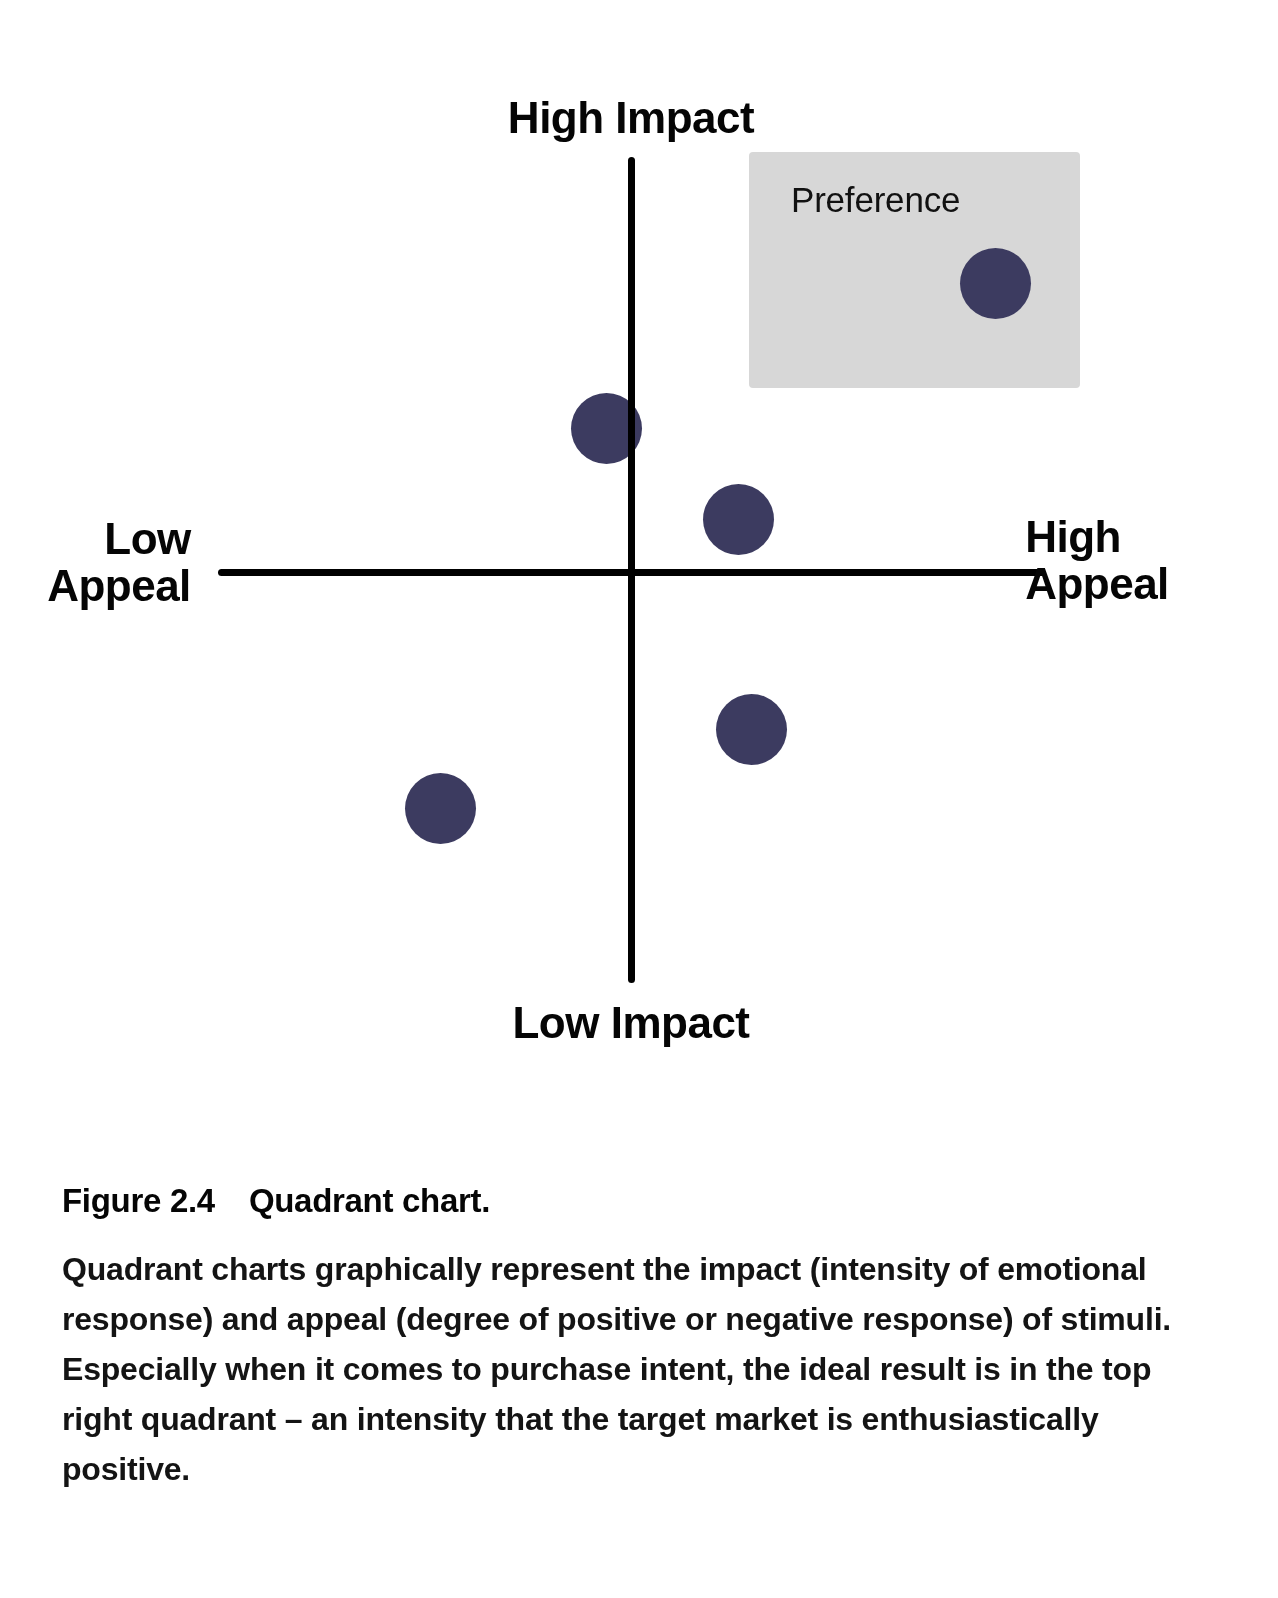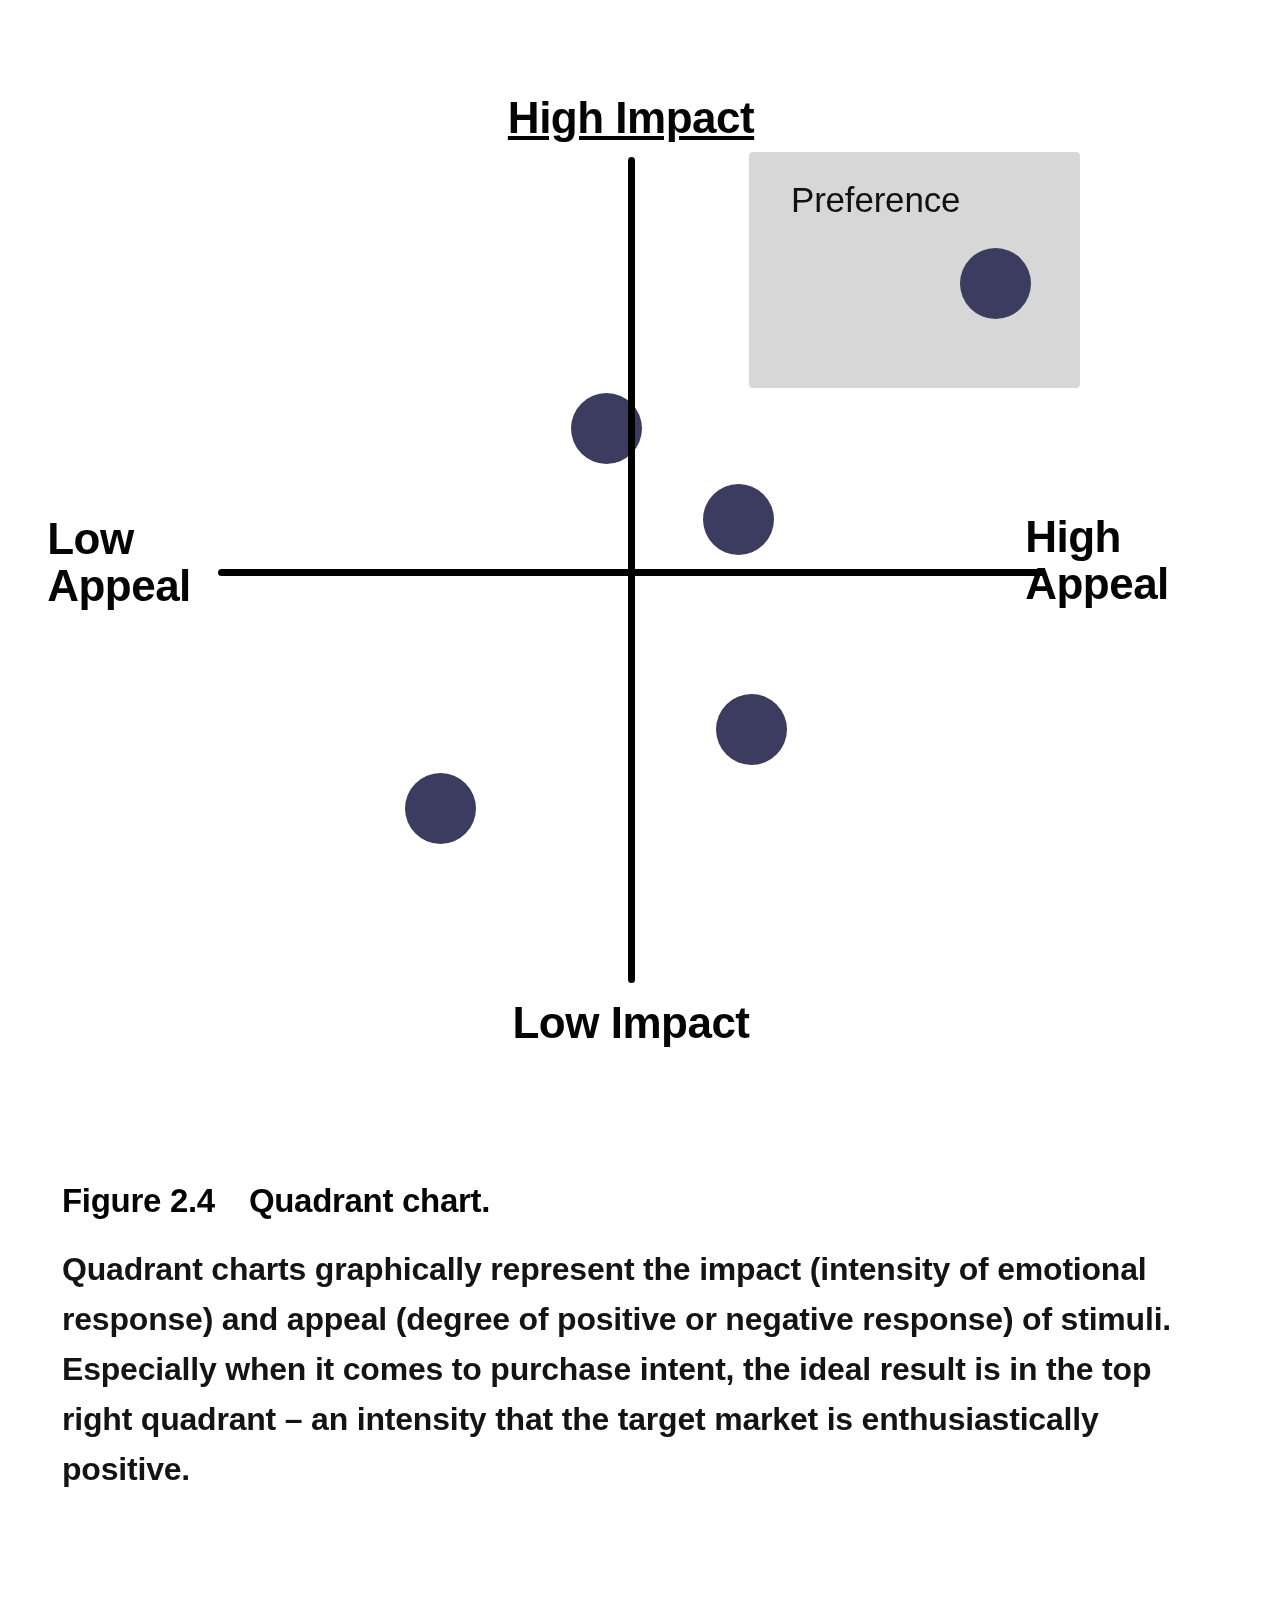--- a/index.html
+++ b/index.html
@@ -43,23 +43,23 @@
   .axis-label{
     position:absolute;
     font-weight:bold;
     font-size:44px;
     line-height:47px;
     color:#050505;
     letter-spacing:-0.5px;
     white-space:nowrap;
     z-index:4;
   }
-  .axis-label.top{left:631px;top:94px;transform:translateX(-50%);text-decoration:underline;}
+  .axis-label.top{left:631px;top:94px;transform:translateX(-50%);}
   .axis-label.bottom{left:631px;top:999px;transform:translateX(-50%);}
-  .axis-label.left{left:119px;top:515px;transform:translateX(-50%);text-align:left;}
+  .axis-label.left{left:119px;top:515px;transform:translateX(-50%);text-align:right;}
   .axis-label.right{left:1097px;top:513px;transform:translateX(-50%);text-align:left;}
   .zone{
     position:absolute;
     left:749px;top:152px;
     width:331px;height:236px;
     background:var(--zone-bg);
     border-radius:4px;
     z-index:1;
   }
   .zone-label{

